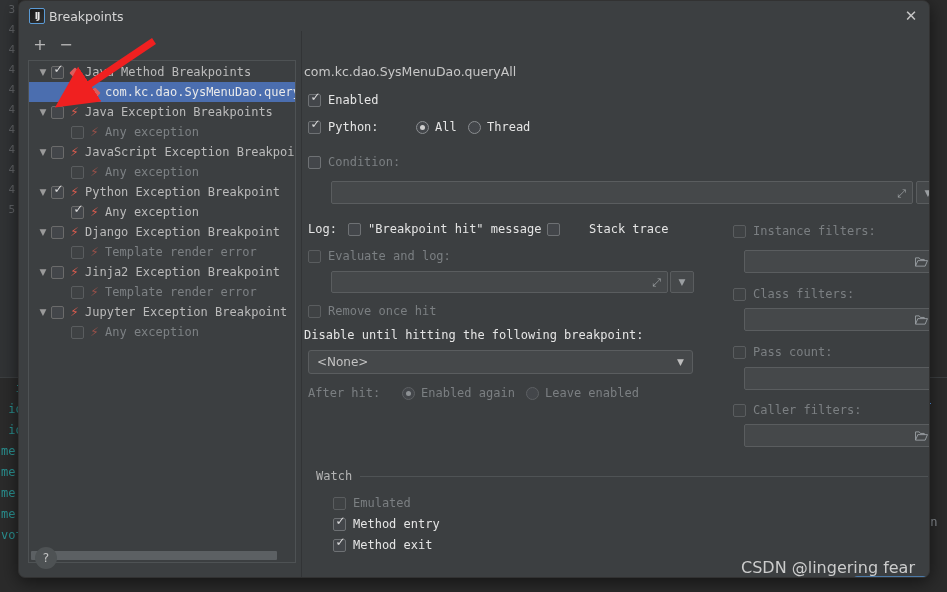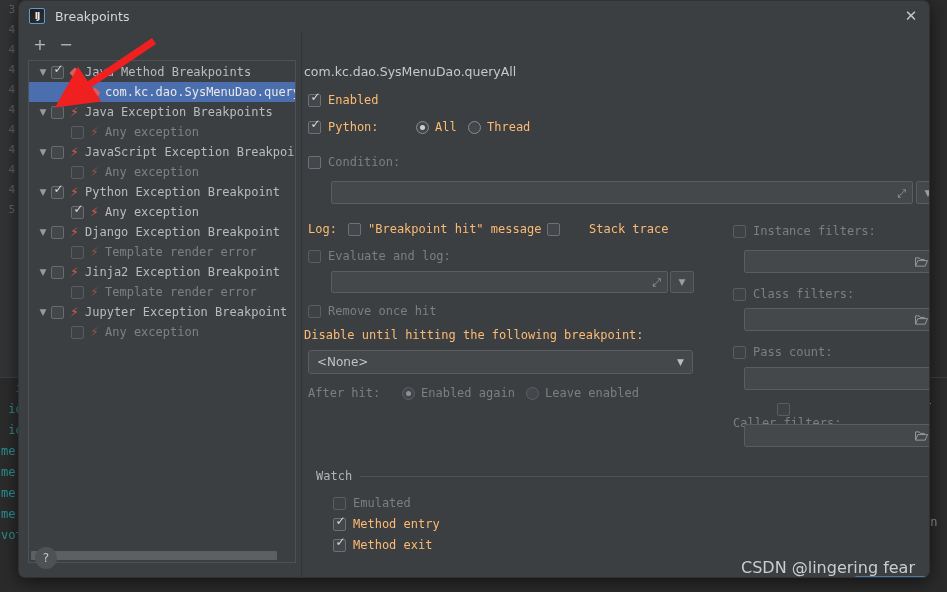--- a/index.html
+++ b/index.html
@@ -51,21 +51,21 @@
     border-radius: 7px;
     box-shadow: 0 4px 18px rgba(0,0,0,.55);
     border: 1px solid #323232;
     overflow: hidden;
   }
   .titlebar {
     position: relative; height: 30px;
     display: flex; align-items: center; padding: 0 8px;
   }
   .ij-logo {
-    width: 16px; height: 16px; margin-right: 10px; margin-left: 2px;
+    width: 16px; height: 16px; margin-right: 4px; margin-left: 2px;
     background: linear-gradient(135deg,#1b1b1b 0%,#2f2f2f 100%);
     border: 1px solid #5b9bd5;
     border-radius: 2px;
     color: #e8e8e8; font-size: 9px; font-weight: bold;
     display: flex; align-items: center; justify-content: center;
     letter-spacing: -1px;
     font-family: "DejaVu Sans", "Liberation Sans", sans-serif;
   }
   .dlg-title {
     font-family: "DejaVu Sans", "Liberation Sans", sans-serif;
@@ -163,21 +163,21 @@
     border: 1px solid #6e7174; border-radius: 2px; background: #43464a;
     position: relative; margin-right: 7px;
   }
   .chk.on::after {
     content: "✓"; position: absolute; left: 0; top: -4px; width: 13px;
     text-align: center; font-size: 12px; line-height: 13px; color: #dcdcdc;
     font-family: "DejaVu Sans", "Liberation Sans", sans-serif;
   }
   .chk.dim { border-color: #5a5d5f; background: #3f4244; }
   .txt {
-    font-size: 12px; color: #fdba74;
+    font-size: 12px; color: #e5e5e5;
     font-family: "DejaVu Sans Mono", "Liberation Mono", monospace;
   }
   .txt.muted { color: #7b7f82; }
   .radio {
     width: 13px; height: 13px; flex: 0 0 13px; border-radius: 50%;
     border: 1px solid #8a8d90; background: #43464a; position: relative; margin-right: 6px;
   }
   .radio.on::after {
     content: ""; position: absolute; left: 3px; top: 3px;
     width: 5px; height: 5px; border-radius: 50%; background: #cfcfcf;
@@ -480,21 +480,21 @@
         </div>
 
         <div class="fld" style="left:429px; top:314px;">
           <span class="chk dim"></span>
           <span class="txt muted">Pass count:</span>
         </div>
         <div class="input" style="left:440px; top:336px; width:192px; height:23px;">
           <span class="txt" style="padding-left:6px;line-height:21px;display:block;"></span>
         </div>
 
-        <div class="fld" style="left:429px; top:372px;flex-direction:column;">
+        <div class="fld" style="left:429px; top:372px;">
           <span class="chk dim"></span>
           <span class="txt muted">Caller filters:</span>
         </div>
         <div class="input" style="left:440px; top:393px; width:192px; height:23px;">
           <span class="txt" style="padding-left:6px;line-height:21px;display:block;"></span>
           <svg class="folder" viewBox="0 0 14 12">
               <path d="M0.5 10.5 L3 4.5 L13.5 4.5 L11 10.5 Z M0.5 10.5 L0.5 1.5 L4.5 1.5 L5.7 3.2 L10 3.2 L10 4.5" fill="none" stroke="#9aa0a4" stroke-width="1"></path>
             </svg>
         </div>
 

